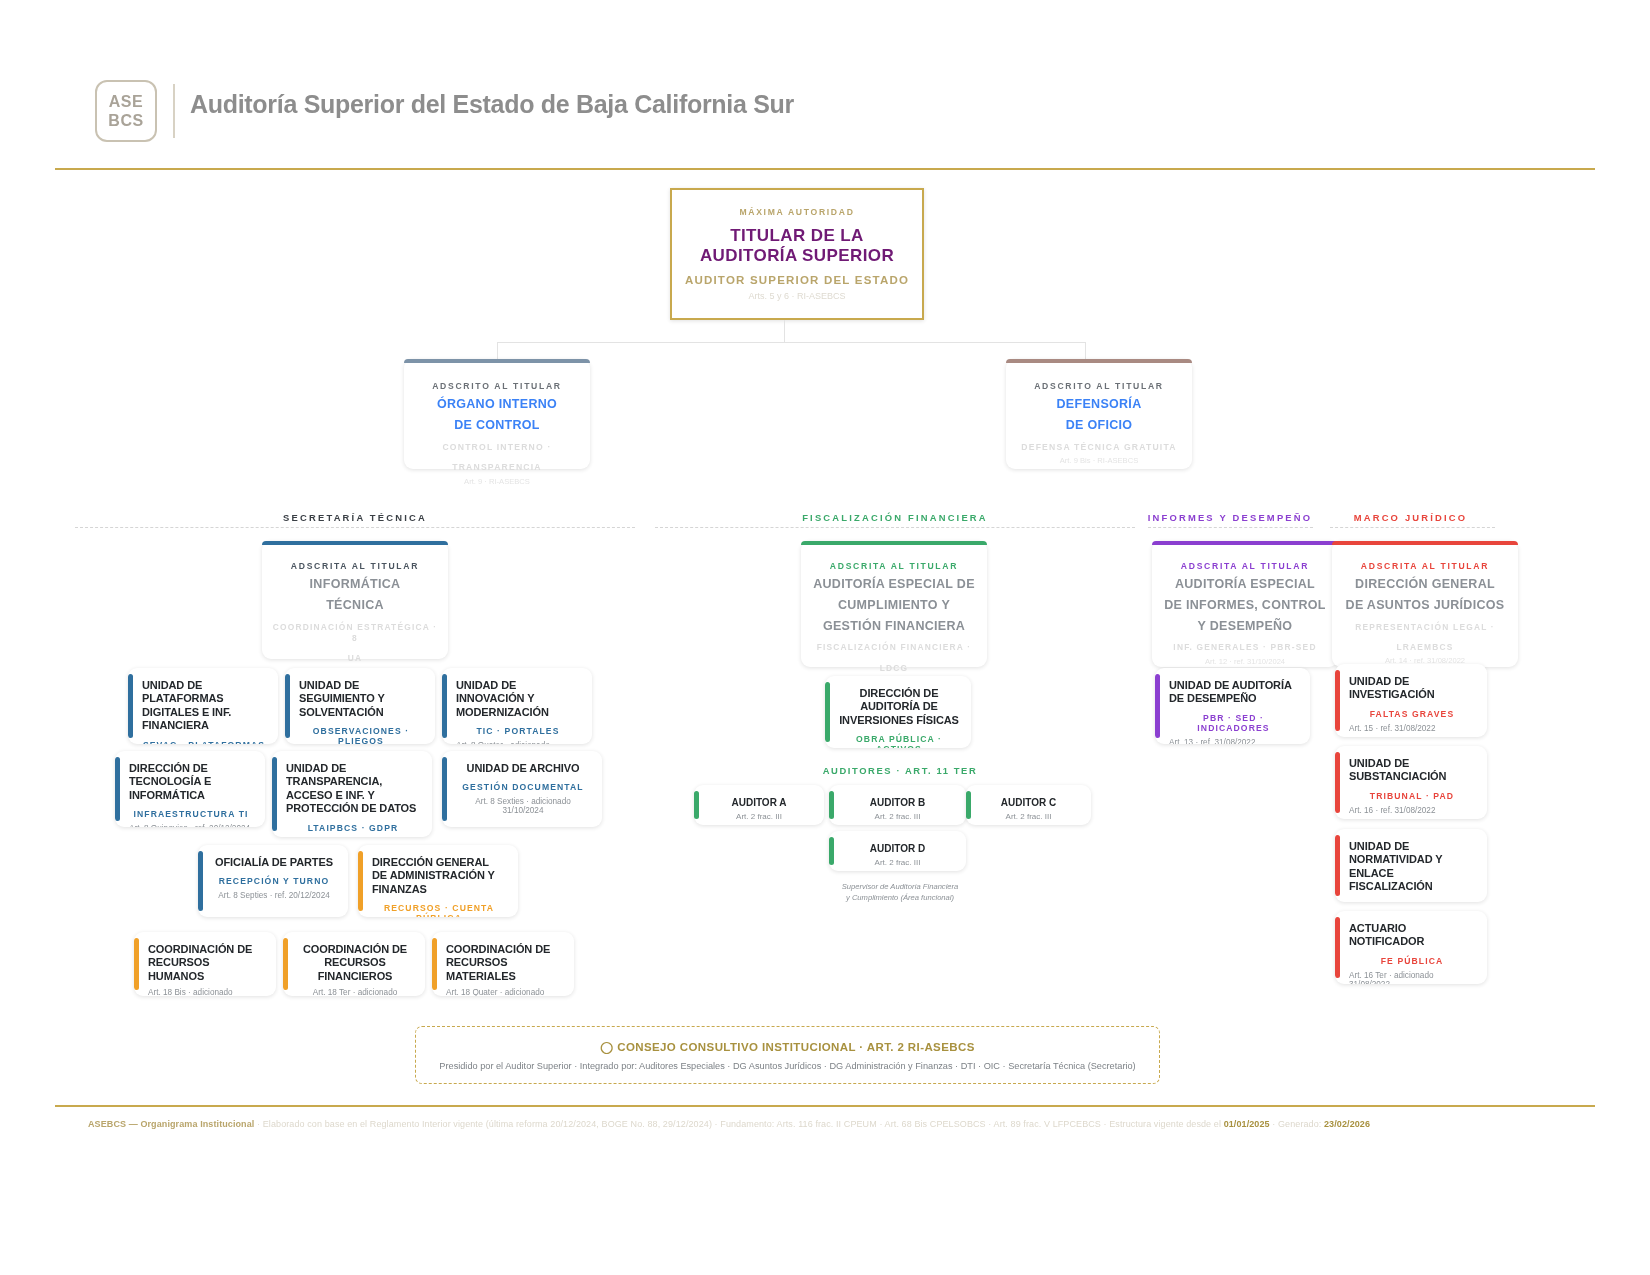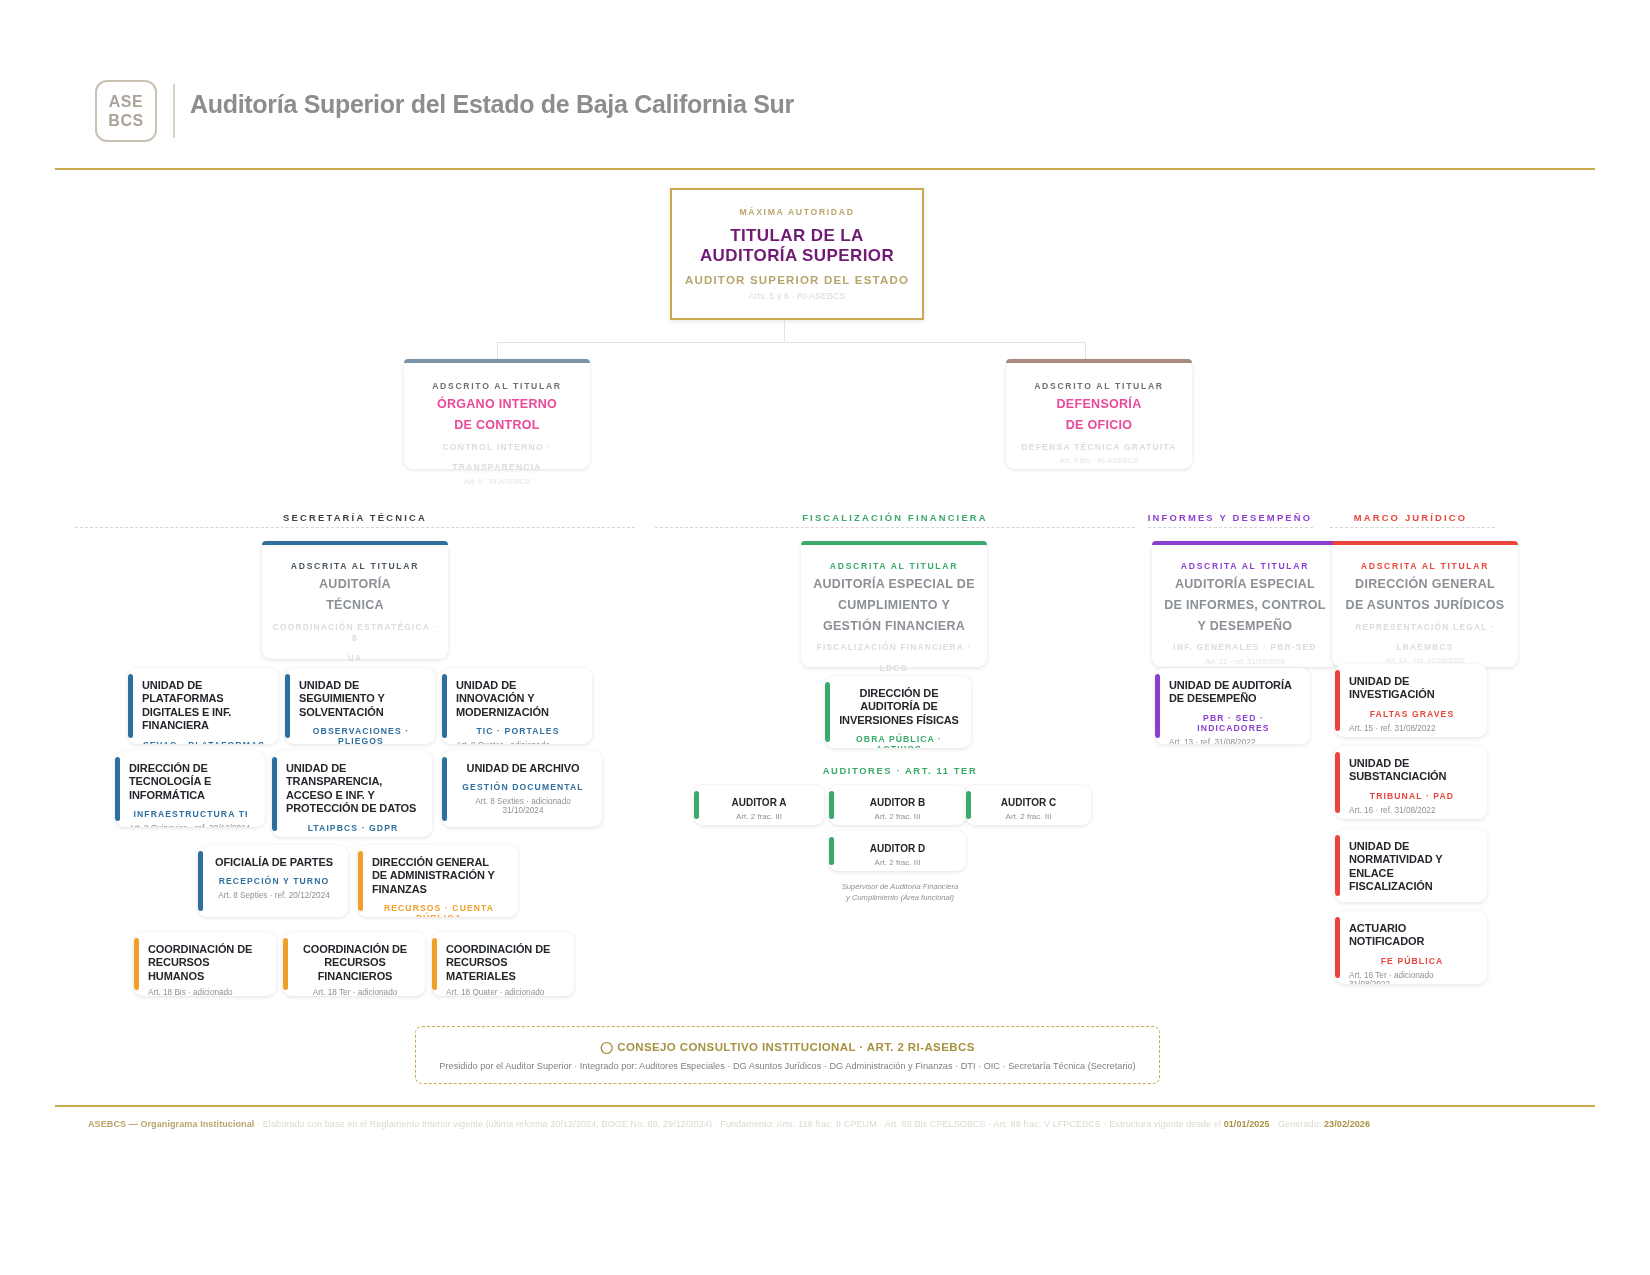--- a/index.html
+++ b/index.html
@@ -60,21 +60,21 @@
     display: flex; flex-direction: column; align-items: center; justify-content: center; margin-left: 12px;
   }
   .top-box .eyebrow { color: #b9a56b; margin-bottom: 9px; }
   .top-box .c-title { font-size: 17px; color: #701a75; letter-spacing: .4px; }
   .top-box .c-tag { font-size: 11.5px; color: #b9a56b; margin-top: 8px; }
   .top-box .c-art { font-size: 9px; color: #dedad0; margin-top: 5px; }
 
   
   .lvl2 { width: 186px; height: 110px; padding-top: 22px; }
   .lvl2 .eyebrow { color: #6b7076; }
-  .lvl2 .c-title { font-size: 12.5px; color: #ec4899; margin-top: 6px; letter-spacing: .3px; text-align: center; }
+  .lvl2 .c-title { font-size: 12.5px; color: #3b82f6; margin-top: 6px; letter-spacing: .3px; text-align: center; }
   .lvl2 .c-tag { font-size: 8.6px; color: #dcdcdc; margin-top: 9px; line-height: 1.35; }
   .lvl2 .c-art { font-size: 7.6px; color: #e4e4e4; margin-top: 3px; }
   .cap { position: absolute; left: 0; top: 0; width: 100%; height: 4px; border-radius: 9px 9px 0 0; }
 
   
   .col-head {
     position: absolute; font-size: 9.4px; font-weight: bold; letter-spacing: 2.2px; text-align: center;
   }
   .col-rule { position: absolute; height: 1px; border-top: 1px dashed #d5d5d5; }
 
@@ -183,21 +183,21 @@
 
 <div class="col-head" style="left:1130px; top:512px; width:200px; color:#8b3fd0;">INFORMES Y DESEMPEÑO</div>
 <div class="col-rule" style="left:1148px; top:527px; width:165px;"></div>
 
 <div class="col-head" style="left:1318px; top:512px; width:185px; color:#e8453c;">MARCO JURÍDICO</div>
 <div class="col-rule" style="left:1330px; top:527px; width:165px;"></div>
 
 <div class="card dept" style="left:262px; top:541px; height:118px;">
   <div class="cap" style="background:#2f6f9e;"></div>
   <div class="eyebrow" style="color:#4b5560;">ADSCRITA AL TITULAR</div>
-  <div class="c-title">AUDITORÍA</div>
+  <div class="c-title">INFORMÁTICA</div>
   <div class="c-title">TÉCNICA</div>
   <div class="c-tag">COORDINACIÓN ESTRATÉGICA · 8</div>
   <div class="c-tag">UA</div>
   <div class="c-art">Art. 8 · RI-ASEBCS</div>
 </div>
 
 <div class="card dept" style="left:801px; top:541px; height:126px;">
   <div class="cap" style="background:#3aa96a;"></div>
   <div class="eyebrow" style="color:#3aa96a;">ADSCRITA AL TITULAR</div>
   <div class="c-title">AUDITORÍA ESPECIAL DE</div>

